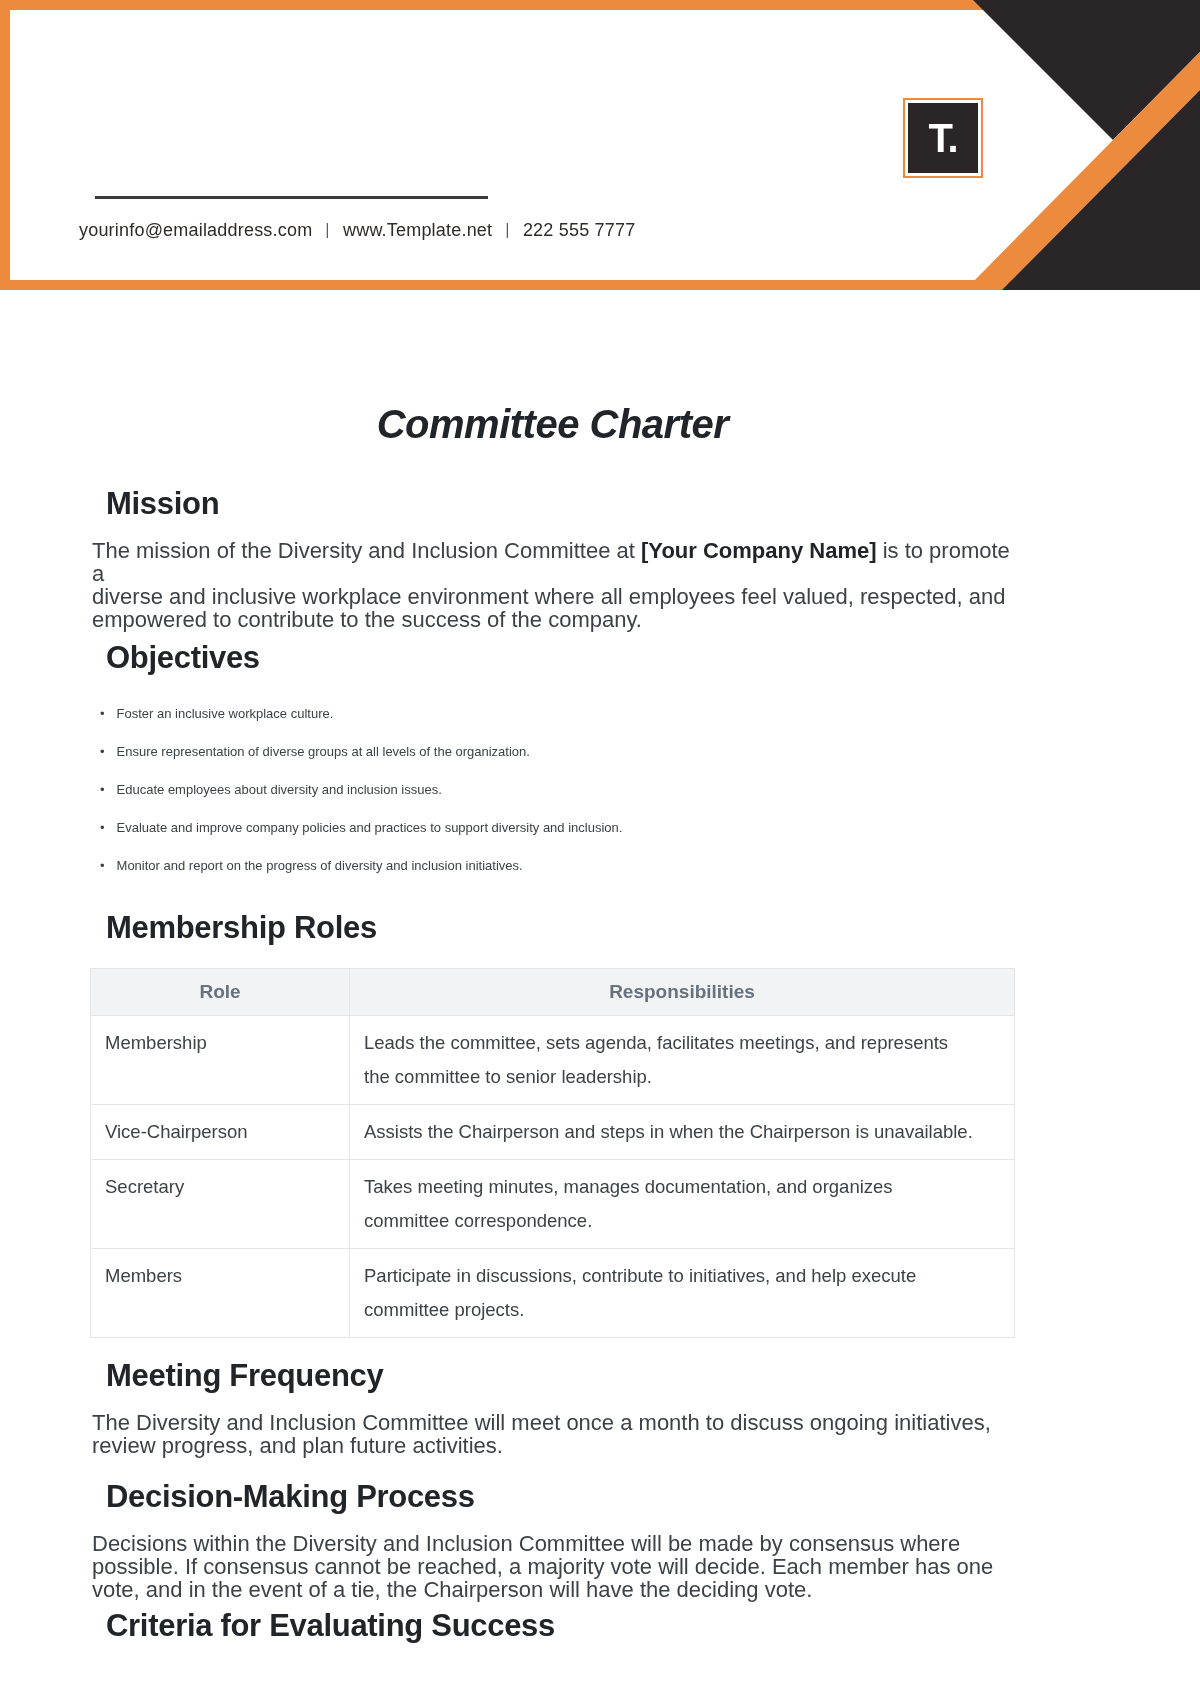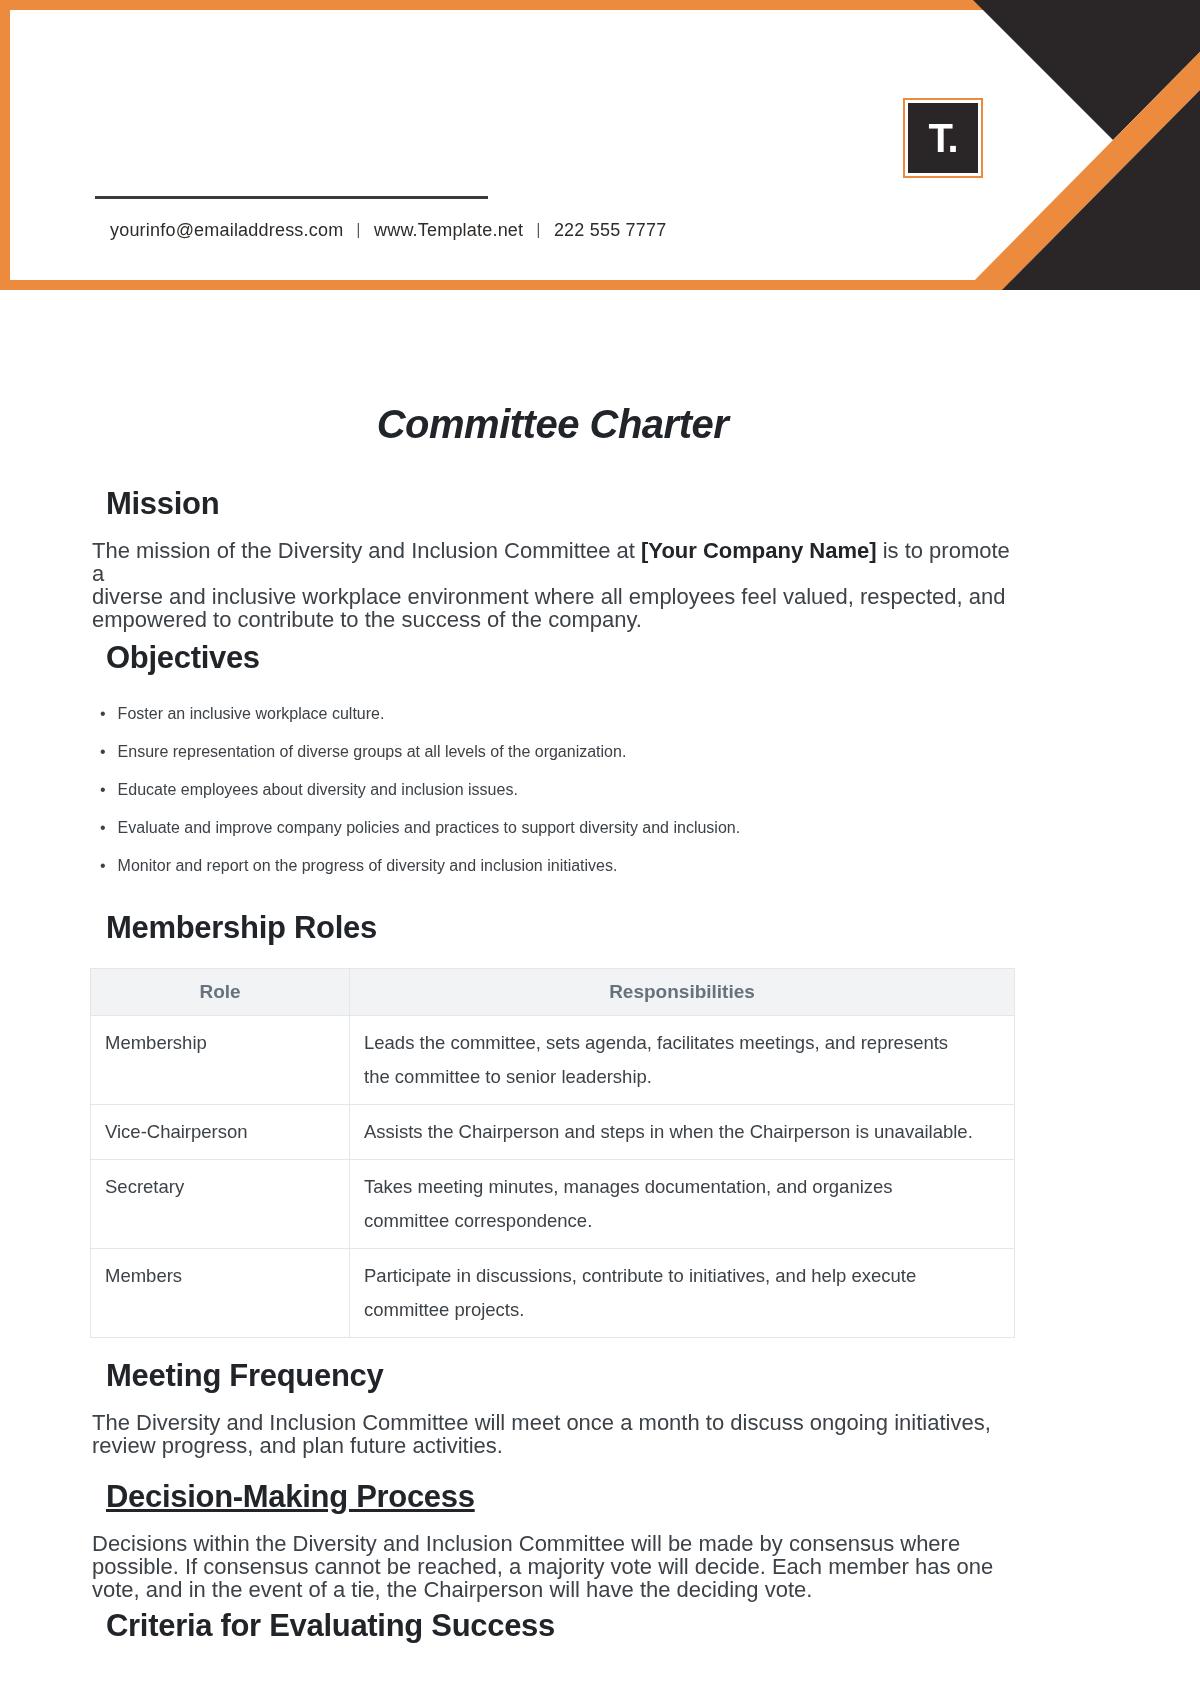--- a/index.html
+++ b/index.html
@@ -16,58 +16,58 @@
     position:absolute;top:98px;left:903px;width:80px;height:80px;box-sizing:border-box;
     border:2px solid #EC8B3D;background:#ffffff;padding:3px;
   }
   .logo-core{
     width:100%;height:100%;background:#2A2526;color:#ffffff;
     display:flex;align-items:center;justify-content:center;
     font-size:40px;font-weight:700;letter-spacing:-1px;
   }
   .rule{position:absolute;left:95px;top:196px;width:393px;height:3px;background:#3B3B3B;}
   .contact{
-    position:absolute;left:110px;top:220px;display:flex;gap:13px;
+    position:absolute;left:79px;top:220px;display:flex;gap:13px;
     font-size:18px;color:#2E2B29;letter-spacing:0.2px;
   }
   .contact .sep{color:#2E2B29;font-size:17px;transform:scaleX(.7);}
   
   main{width:925px;margin:0 0 0 90px;}
   h1{
     margin:110px 0 0;font-size:40px;line-height:48px;font-weight:700;
     color:#212529;text-align:center;letter-spacing:-0.5px;font-style:italic;
   }
   h2{
     margin:16px;font-size:31px;line-height:38px;font-weight:700;
     color:#212529;letter-spacing:-0.3px;
   }
   p.body{margin:2px;font-size:22px;line-height:23px;color:#3C4247;white-space:pre-line;}
   p.body b{color:#212529;}
   .h-mission{margin-top:37px;}
   .p-mission{margin-top:25px;}
   .h-objectives{margin-top:8px;}
   ul.objectives{margin:18px 0 0;padding:0;list-style:none;}
-  ul.objectives li{font-size:16px;line-height:38px;color:#3C4247;padding-left:10px;}
+  ul.objectives li{font-size:13px;line-height:38px;color:#3C4247;padding-left:10px;}
   ul.objectives li::before{content:"\2022";margin-right:12px;}
   .h-membership{margin-top:24px;}
   table.roles{border-collapse:collapse;margin-top:21px;width:100%;table-layout:fixed;}
   table.roles th,table.roles td{border:1px solid #E4E6E9;}
   table.roles th{
     background:#F1F3F5;color:#68727C;font-size:19px;font-weight:700;
     padding:6px 14px;line-height:34px;text-align:center;
   }
   table.roles th.col-role{width:230px;}
   table.roles td{
     font-size:18.5px;line-height:34px;color:#3C4247;
     padding:10px 14px;vertical-align:top;text-align:left;
   }
   table.roles td.resp{white-space:pre-line;}
   .h-meeting{margin-top:19px;}
   .p-meeting{margin-top:8px;}
-  .h-decision{margin-top:21px;text-decoration:underline;}
+  .h-decision{margin-top:21px;}
   .p-decision{margin-top:17px;}
   .h-criteria{margin-top:6px;}
 </style>
 </head>
 <body>
 
 <header class="letterhead">
   <div class="letterhead-inner"></div>
 
   <svg class="corner-svg" viewBox="0 0 300 290" aria-hidden="true">

